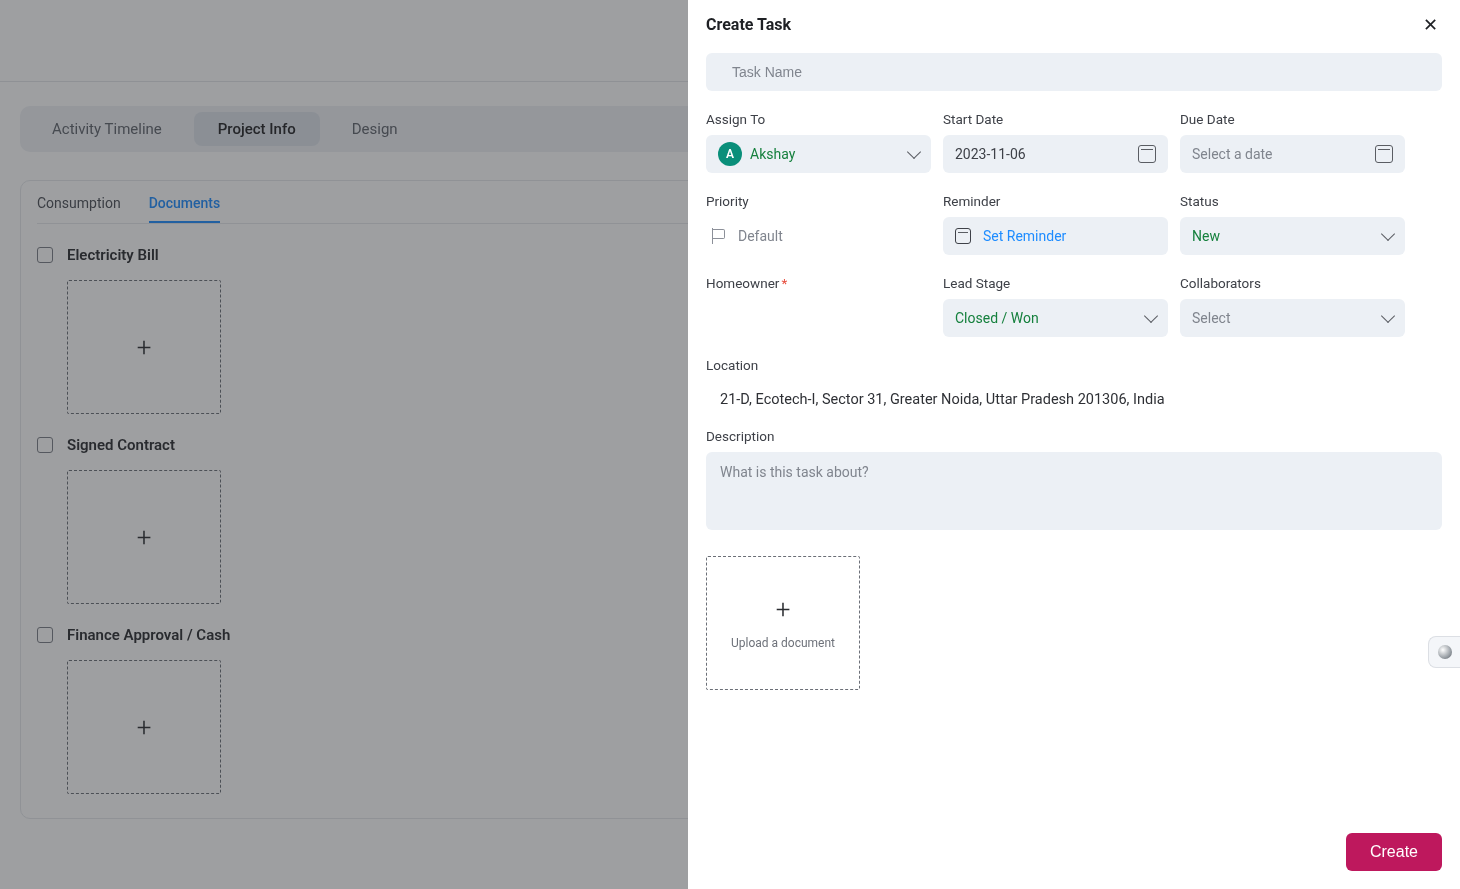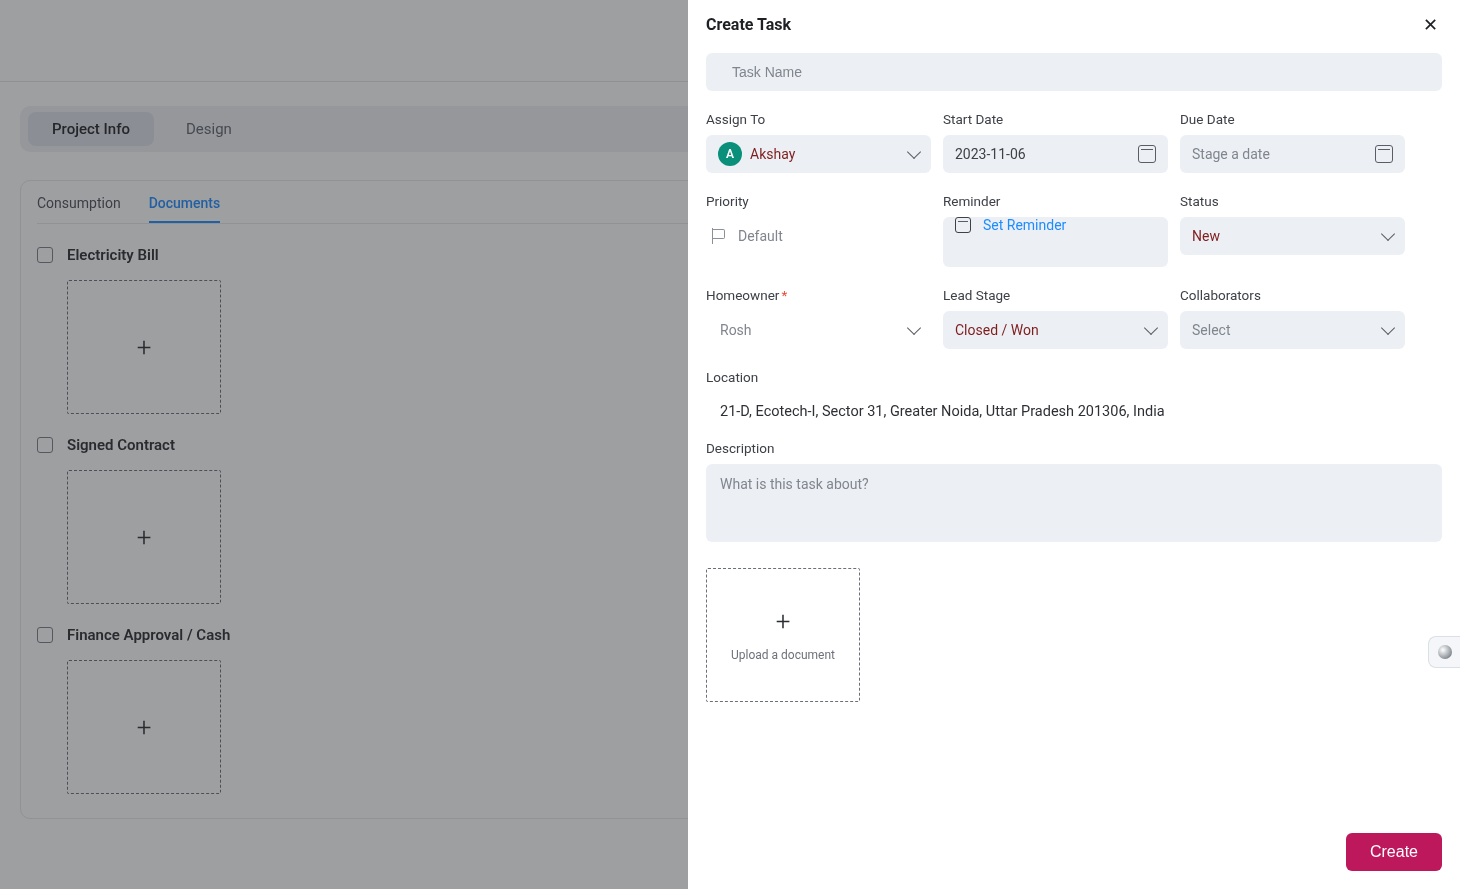--- a/index.html
+++ b/index.html
@@ -184,21 +184,21 @@
     position: relative;
     background: #ecf0f5;
     border-radius: 6px;
     height: 38px;
     display: flex;
     align-items: center;
     padding: 0 12px;
     cursor: pointer;
   }
   .select-wrap.plain-bg { background: transparent; }
-  .select-text { font-size: 14px; color: #7f1d1d; flex: 1; }
+  .select-text { font-size: 14px; color: #15803d; flex: 1; }
   .select-text.placeholder { color: #80858e; }
   .chevron {
     width: 10px; height: 10px;
     border-right: 1.6px solid #5a5d63;
     border-bottom: 1.6px solid #5a5d63;
     transform: rotate(45deg);
     margin-top: -4px;
   }
 
   .avatar {
@@ -254,22 +254,22 @@
   .flag-icon::before{
     content:""; position:absolute; left:2px; top:0; bottom:0; width:1.4px; background:#8c9099;
   }
   .flag-icon::after{
     content:""; position:absolute; left:3px; top:1px; width:11px; height:8px;
     border:1.4px solid #8c9099; border-left:none; border-radius:0 2px 2px 0;
   }
   .priority-text { font-size:14px; color:#80858e; }
 
   .reminder-wrap {
-    background:#ecf0f5; border-radius:6px; height:50px;
-    display:flex; align-items:flex-start; gap:12px; padding:0 12px; cursor:pointer;
+    background:#ecf0f5; border-radius:6px; height:38px;
+    display:flex; align-items:center; gap:12px; padding:0 12px; cursor:pointer;
   }
   .reminder-link { color:#1e8cff; font-size:14px; }
 
   .full-row { margin-top: 20px; }
   .location-text {
     font-size: 14.5px;
     color: #2e3035;
     padding: 10px 14px 0 14px;
   }
 
@@ -330,20 +330,21 @@
     background: radial-gradient(circle at 35% 35%, #fff, #9aa0a6 60%, #55595f);
   }
 </style>
 </head>
 <body>
 
 <div class="bg-layer">
   <div class="bg-top-blank"></div>
 
   <div class="bg-tabs-row">
+    <div class="bg-tab">Activity Timeline</div>
     <div class="bg-tab active">Project Info</div>
     <div class="bg-tab">Design</div>
   </div>
 
   <div class="bg-content-card">
     <div class="bg-subtabs">
       <div class="bg-subtab">Consumption</div>
       <div class="bg-subtab active">Documents</div>
     </div>
 
@@ -406,21 +407,21 @@
         <label class="field-label">Start Date</label>
         <div class="date-wrap">
           <span class="date-text">2023-11-06</span>
           <span class="cal-icon"></span>
         </div>
       </div>
 
       <div>
         <label class="field-label">Due Date</label>
         <div class="date-wrap">
-          <span class="date-text placeholder">Stage a date</span>
+          <span class="date-text placeholder">Select a date</span>
           <span class="cal-icon"></span>
         </div>
       </div>
 
       <div>
         <label class="field-label">Priority</label>
         <div class="priority-wrap">
           <span class="flag-icon"></span>
           <span class="priority-text">Default</span>
         </div>
@@ -439,24 +440,20 @@
         <div class="select-wrap">
           <span class="select-text">New</span>
           <span class="chevron"></span>
         </div>
       </div>
 
       <div>
         <label class="field-label">
           <span>Homeowner</span><span class="required">*</span>
         </label>
-        <div class="select-wrap plain-bg" style="border:none; padding-left:14px;">
-          <span class="select-text placeholder">Rosh</span>
-          <span class="chevron"></span>
-        </div>
       </div>
 
       <div>
         <label class="field-label">Lead Stage</label>
         <div class="select-wrap">
           <span class="select-text">Closed / Won</span>
           <span class="chevron"></span>
         </div>
       </div>
 

